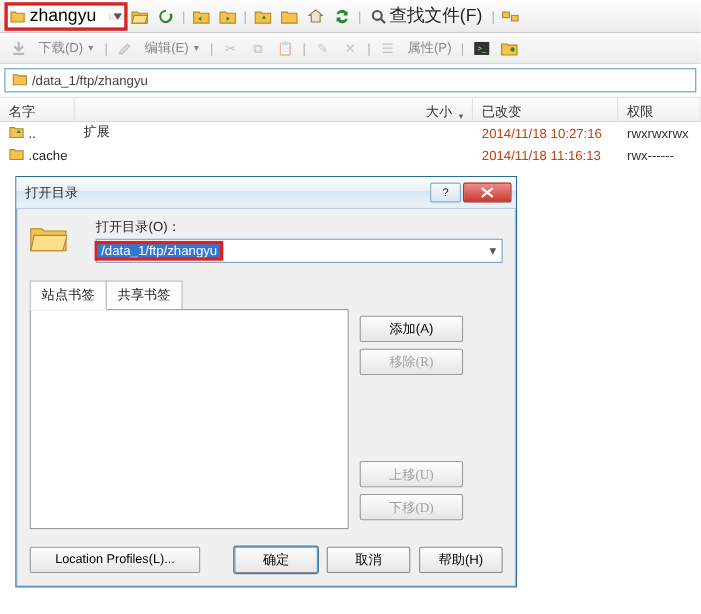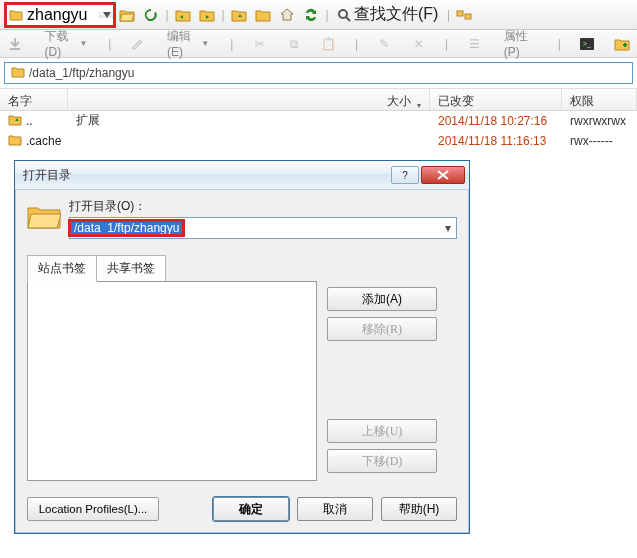--- a/index.html
+++ b/index.html
@@ -81,21 +81,21 @@
   }
 
   
   .toolbar2 {
     display: flex;
     align-items: center;
     height: 28px;
     background: linear-gradient(#fafafa, #ededed);
     border-bottom: 1px solid #cfcfcf;
     padding: 0 6px;
-    gap: 16px;
+    gap: 3px;
     color: #888;
   }
   .menu-item {
     height: 22px;
     padding: 0 4px;
     display: flex;
     align-items: center;
     gap: 3px;
     color: #888;
   }
@@ -197,21 +197,21 @@
   }
   .dlg-body {
     flex:1;
     padding: 8px 12px;
     display:flex;
     flex-direction:column;
   }
   .open-row {
     display:flex;
     align-items:center;
-    gap:6px;
+    gap:24px;
     margin-bottom:4px;
   }
   .open-row .big-folder {
     width: 36px;
   }
   .open-row .open-col {
     flex:1;
     display:flex;
     flex-direction:column;
     gap:2px;
@@ -270,61 +270,60 @@
     border:1px solid #9a9a9a;
     background:#fff;
   }
   .book-btns {
     display:flex;
     flex-direction:column;
     gap:6px;
     padding-top:6px;
   }
   .std-btn {
-    width:110px;
+    width:94px;
     height:24px;
     border:1px solid #9a9a9a;
     background:linear-gradient(#fdfdfd,#e6e6e6);
     border-radius:2px;
     cursor:pointer;
     font-size:12px;
   }
   .std-btn:disabled {
     color:#a0a0a0;
     cursor:default;
     font-family:Liberation Serif, serif;
   }
   .dlg-footer {
     display:flex;
     gap:8px;
     padding:8px 12px 12px;
     align-items:center;
   }
   .dlg-footer .loc-btn {
-    width:132px;
+    width:155px;
     height:24px;
     border:1px solid #9a9a9a;
     background:linear-gradient(#fdfdfd,#e6e6e6);
     border-radius:2px;
     font-size:11.5px;
     cursor:pointer;
   }
   .dlg-footer .gap { flex:1; }
   .dlg-footer .act-btn {
     width:76px;
     height:24px;
     border:1px solid #8a8a8a;
     background:linear-gradient(#fdfdfd,#e6e6e6);
     border-radius:2px;
     font-size:12px;
     cursor:pointer;
   }
   .dlg-footer .act-default {
     outline:1px solid #3c7fb1;
-    font-weight:bold;
   }
 </style>
 </head>
 <body>
 
 <div class="toolbar">
   <div class="address-combo highlight-box">
     <span class="folder-icon">
       <svg width="14" height="12" viewBox="0 0 14 12">
           <path d="M1 2h4l1 1h7v8H1z" fill="#f6c24b" stroke="#b3882a"></path>

